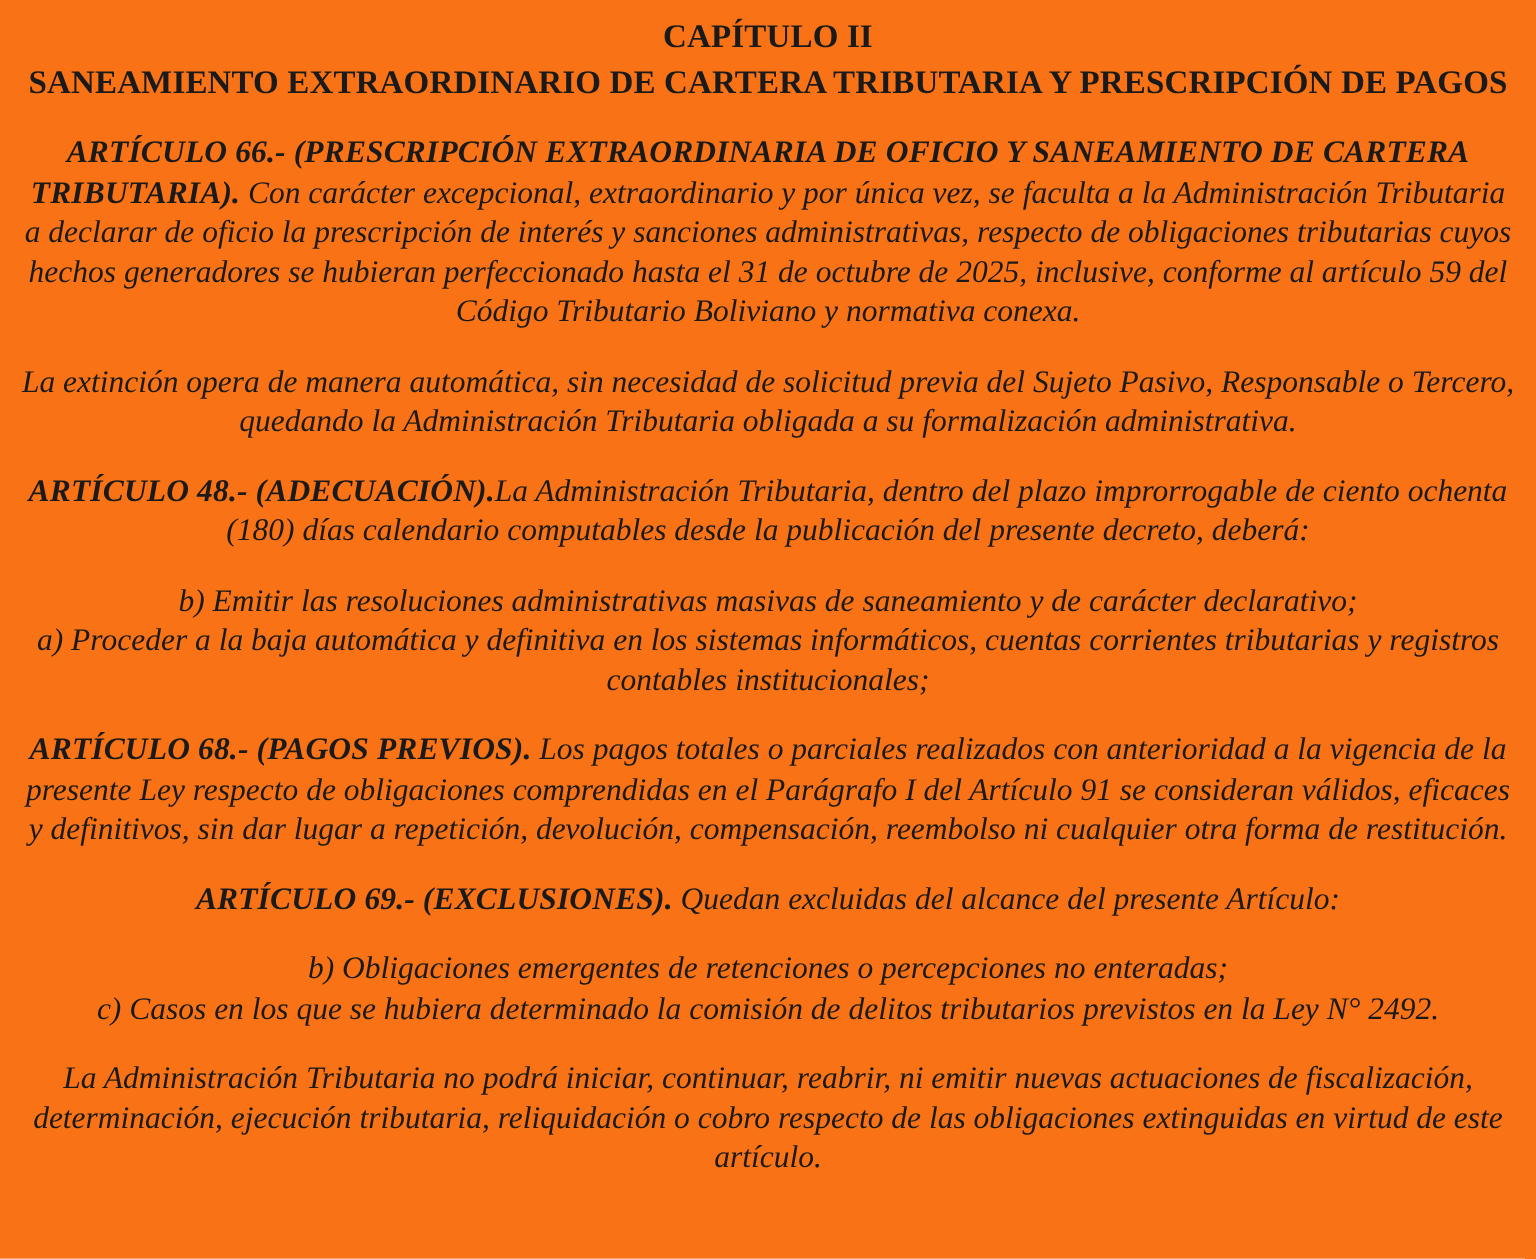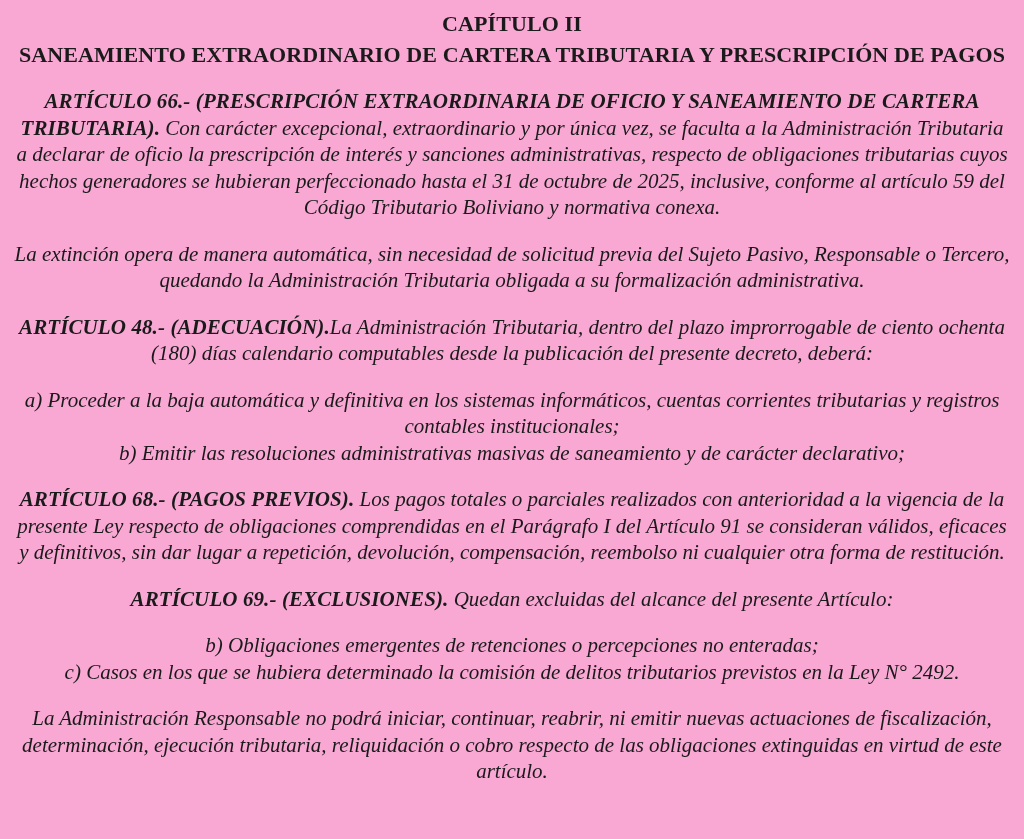--- a/index.html
+++ b/index.html
@@ -14,21 +14,21 @@
     overflow: hidden;
     font-family: "Liberation Serif", "DejaVu Serif", serif;
     color: #1a1a1a;
     -webkit-font-smoothing: antialiased;
   }
   .page {
     box-sizing: border-box;
     width: 1024px;
     height: 839px;
     padding: 8px 14px 0 14px;
-    background: #f9a8d4;
+    background: #f97316;
   }
   .chapter-title,
   .chapter-subtitle {
     text-align: center;
     font-weight: bold;
     font-size: 22px;
     line-height: 31px;
     margin: 0;
     letter-spacing: 0.1px;
   }
@@ -63,28 +63,28 @@
 
   <h2 class="chapter-subtitle">SANEAMIENTO EXTRAORDINARIO DE CARTERA TRIBUTARIA Y PRESCRIPCIÓN DE PAGOS</h2>
 
   <p class="block"><span class="art-heading">ARTÍCULO 66.- (PRESCRIPCIÓN EXTRAORDINARIA DE OFICIO Y SANEAMIENTO DE CARTERA TRIBUTARIA).</span> <span>Con carácter excepcional, extraordinario y por única vez, se faculta a la Administración Tributaria a declarar de oficio la prescripción de interés y sanciones administrativas, respecto de obligaciones tributarias cuyos hechos generadores se hubieran perfeccionado hasta el 31 de octubre de 2025, inclusive, conforme al artículo 59 del Código Tributario Boliviano y normativa conexa.</span></p>
 
   <p class="block">La extinción opera de manera automática, sin necesidad de solicitud previa del Sujeto Pasivo, Responsable o Tercero, quedando la Administración Tributaria obligada a su formalización administrativa.</p>
 
   <p class="block"><span class="art-heading">ARTÍCULO 48.- (ADECUACIÓN).</span><span>La Administración Tributaria, dentro del plazo improrrogable de ciento ochenta (180) días calendario computables desde la publicación del presente decreto, deberá:</span></p>
 
   <div class="block list-block">
+    <div class="list-line">b) Emitir las resoluciones administrativas masivas de saneamiento y de carácter declarativo;</div>
     <div class="list-line">a) Proceder a la baja automática y definitiva en los sistemas informáticos, cuentas corrientes tributarias y registros contables institucionales;</div>
-    <div class="list-line">b) Emitir las resoluciones administrativas masivas de saneamiento y de carácter declarativo;</div>
   </div>
 
   <p class="block"><span class="art-heading">ARTÍCULO 68.- (PAGOS PREVIOS).</span> <span>Los pagos totales o parciales realizados con anterioridad a la vigencia de la presente Ley respecto de obligaciones comprendidas en el Parágrafo I del Artículo 91 se consideran válidos, eficaces y definitivos, sin dar lugar a repetición, devolución, compensación, reembolso ni cualquier otra forma de restitución.</span></p>
 
   <p class="block"><span class="art-heading">ARTÍCULO 69.- (EXCLUSIONES).</span> <span>Quedan excluidas del alcance del presente Artículo:</span></p>
 
   <div class="block list-block">
     <div class="list-line">b) Obligaciones emergentes de retenciones o percepciones no enteradas;</div>
     <div class="list-line">c) Casos en los que se hubiera determinado la comisión de delitos tributarios previstos en la Ley N° 2492.</div>
   </div>
 
-  <p class="block">La Administración Responsable no podrá iniciar, continuar, reabrir, ni emitir nuevas actuaciones de fiscalización, determinación, ejecución tributaria, reliquidación o cobro respecto de las obligaciones extinguidas en virtud de este artículo.</p>
+  <p class="block">La Administración Tributaria no podrá iniciar, continuar, reabrir, ni emitir nuevas actuaciones de fiscalización, determinación, ejecución tributaria, reliquidación o cobro respecto de las obligaciones extinguidas en virtud de este artículo.</p>
 
 </div>
 
 </body></html>

